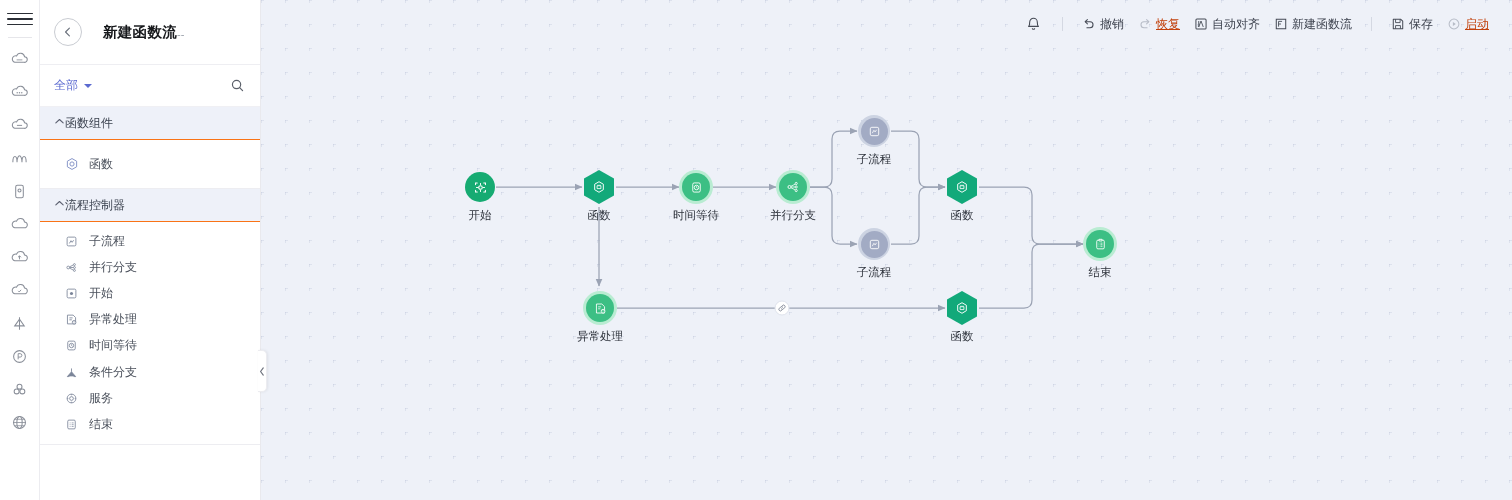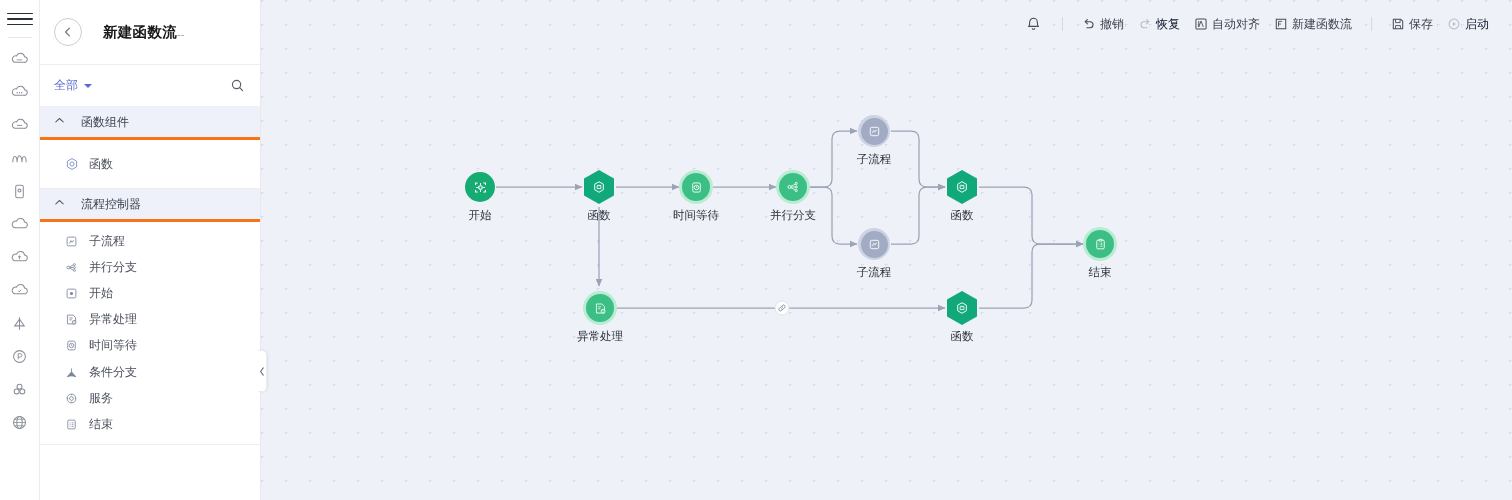--- a/index.html
+++ b/index.html
@@ -70,24 +70,24 @@
   .filter-select {
     display: flex; align-items: center; gap: 6px;
     font-size: 12px; color: #5b6ad0; cursor: pointer;
   }
   .caret { width: 0; height: 0; border-left: 4px solid transparent; border-right: 4px solid transparent; border-top: 4.5px solid #5b6ad0; }
   .search-ico { cursor: pointer; display: flex; }
 
   .panel-scroll { flex: 1 1 auto; overflow: hidden; }
   .group-head {
     height: 33px; background: #eef1f9;
-    display: flex; align-items: center; gap: 16px;
+    display: flex; align-items: center; gap: 0;
     padding-left: 14px;
     font-size: 12px; color: #3c4350; cursor: pointer;
-    border-bottom: 3px solid #f97316;
+    border-bottom: 1px solid #f97316;
   }
   .chev-up { display: inline-block; }
   .group-body { background: #fff; border-bottom: 1px solid #ededf1; padding: 6px 0; }
   .comp-item {
     height: 26px; display: flex; align-items: center; gap: 10px;
     padding-left: 24px; font-size: 12px; color: #4b515c; cursor: pointer;
   }
   .comp-ico { width: 15px; height: 15px; display: flex; align-items: center; justify-content: center; flex: 0 0 15px; }
   .group-body.tight .comp-item { height: 26.2px; }
   .group-body.single { padding: 11px 0; }
@@ -125,21 +125,21 @@
     display: flex; align-items: center; gap: 0;
     padding-right: 16px; z-index: 20; text-align: center;
   }
   .tb-bell { width: 34px; height: 34px; display: flex; align-items: center; justify-content: center; cursor: pointer; }
   .tb-div { width: 1px; height: 14px; background: #d4d8e2; margin: 0 12px; }
   .tb-btn {
     display: flex; align-items: center; gap: 4px;
     font-size: 12px; color: #3f4characters; color: #3f4450;
     padding: 4px 7px; cursor: pointer; border-radius: 3px; white-space: nowrap;
   }
-  .tb-btn.disabled { color: #0f172a; cursor: default; }
+  .tb-btn.disabled { color: #c2410c; cursor: default; text-decoration: underline; }
 
   
   .node { position: absolute; transform: translate(-50%, -50%); z-index: 10; cursor: pointer; }
   .node-shape { position: relative; width: 30px; height: 30px; margin: 0 auto; display: flex; align-items: center; justify-content: center; }
   .node-label {
     position: absolute; top: 36px; left: 50%; transform: translateX(-50%);
     font-size: 11.5px; color: #2c313a; white-space: nowrap; line-height: 14px;
   }
   .glow {
     position: absolute; left: 50%; top: 50%; transform: translate(-50%,-50%);

